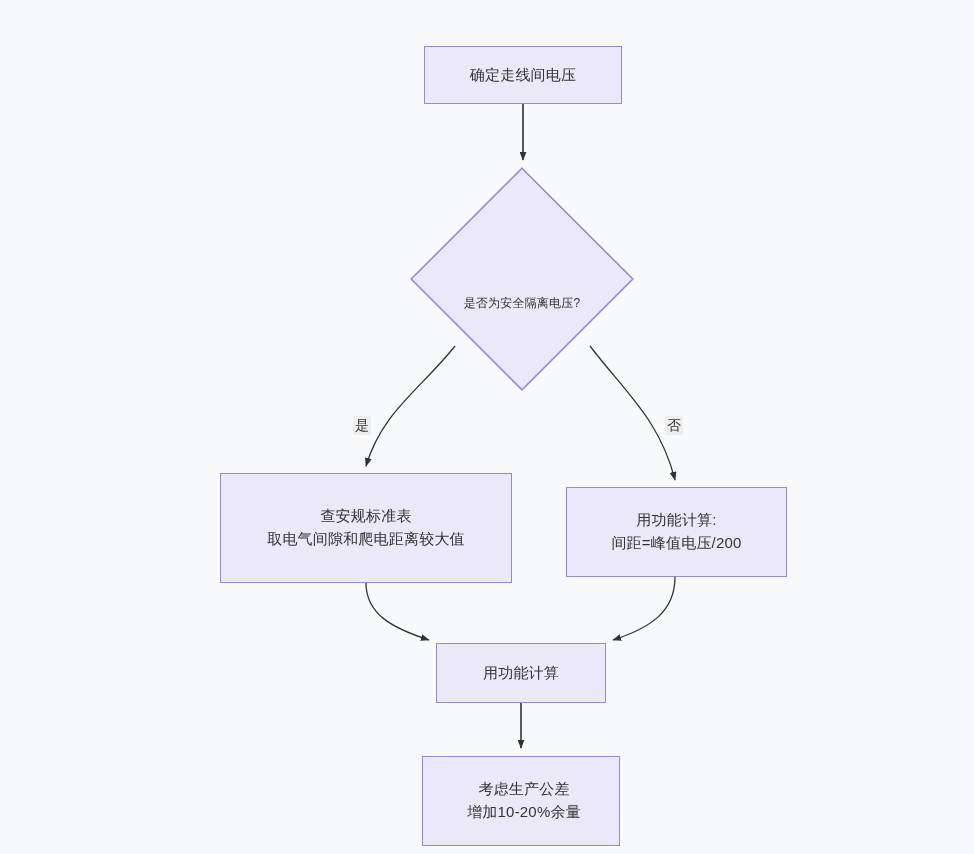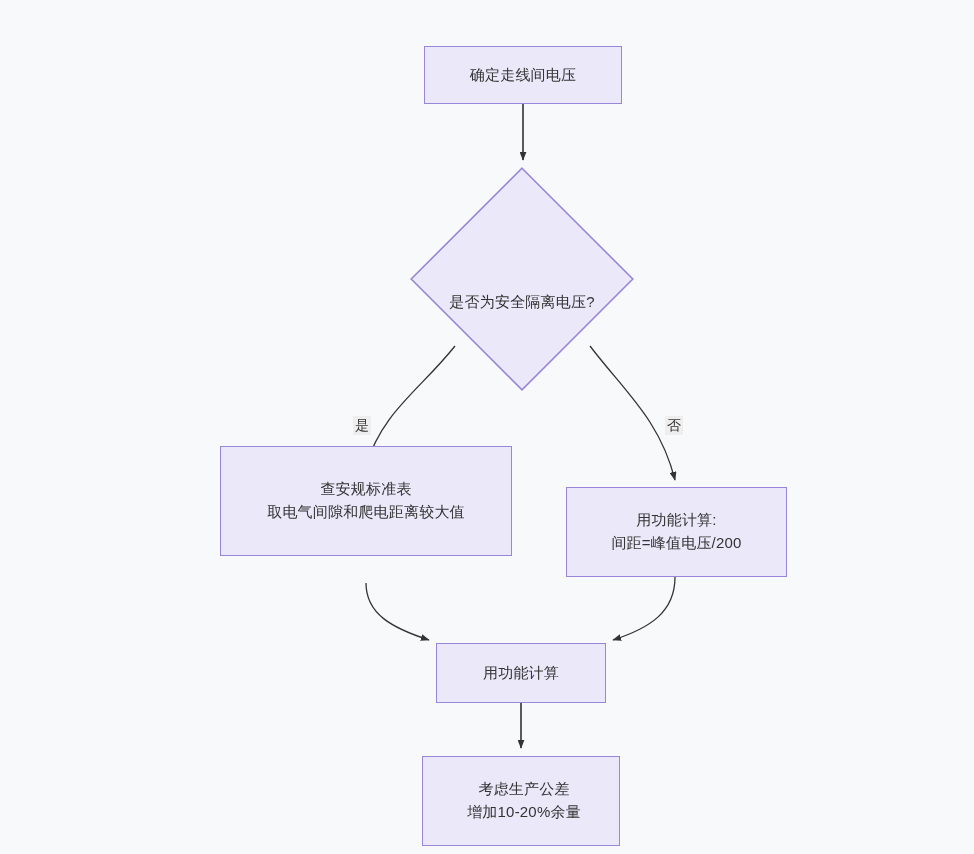--- a/index.html
+++ b/index.html
@@ -52,21 +52,21 @@
   .diamond-shape {
     position: absolute;
     left: 0;
     top: 0;
     width: 100%;
     height: 100%;
   }
   .diamond-label {
     position: relative;
     color: #333333;
-    font-size: 15px;
+    font-size: 12px;
     line-height: 1.5;
     text-align: left;
     white-space: nowrap;
     letter-spacing: 0.2px;
     margin-top: 47px;
   }
   .edge-label {
     position: absolute;
     background: #eeeeee;
     color: #333333;
@@ -113,21 +113,21 @@
   </div>
 
   <div class="edge-label" style="left:353px; top:416px;">
     <span>是</span>
   </div>
 
   <div class="edge-label" style="left:665px; top:416px;">
     <span>否</span>
   </div>
 
-  <div class="node" style="left:220px; top:446px; width:292px; height:110px;">
+  <div class="node" style="left:220px; top:473px; width:292px; height:110px;">
     <span>查安规标准表
 取电气间隙和爬电距离较大值</span>
   </div>
 
   <div class="node" style="left:566px; top:487px; width:221px; height:90px;">
     <span>用功能计算:
 间距=峰值电压/200</span>
   </div>
 
   <div class="node" style="left:436px; top:643px; width:170px; height:60px;">

